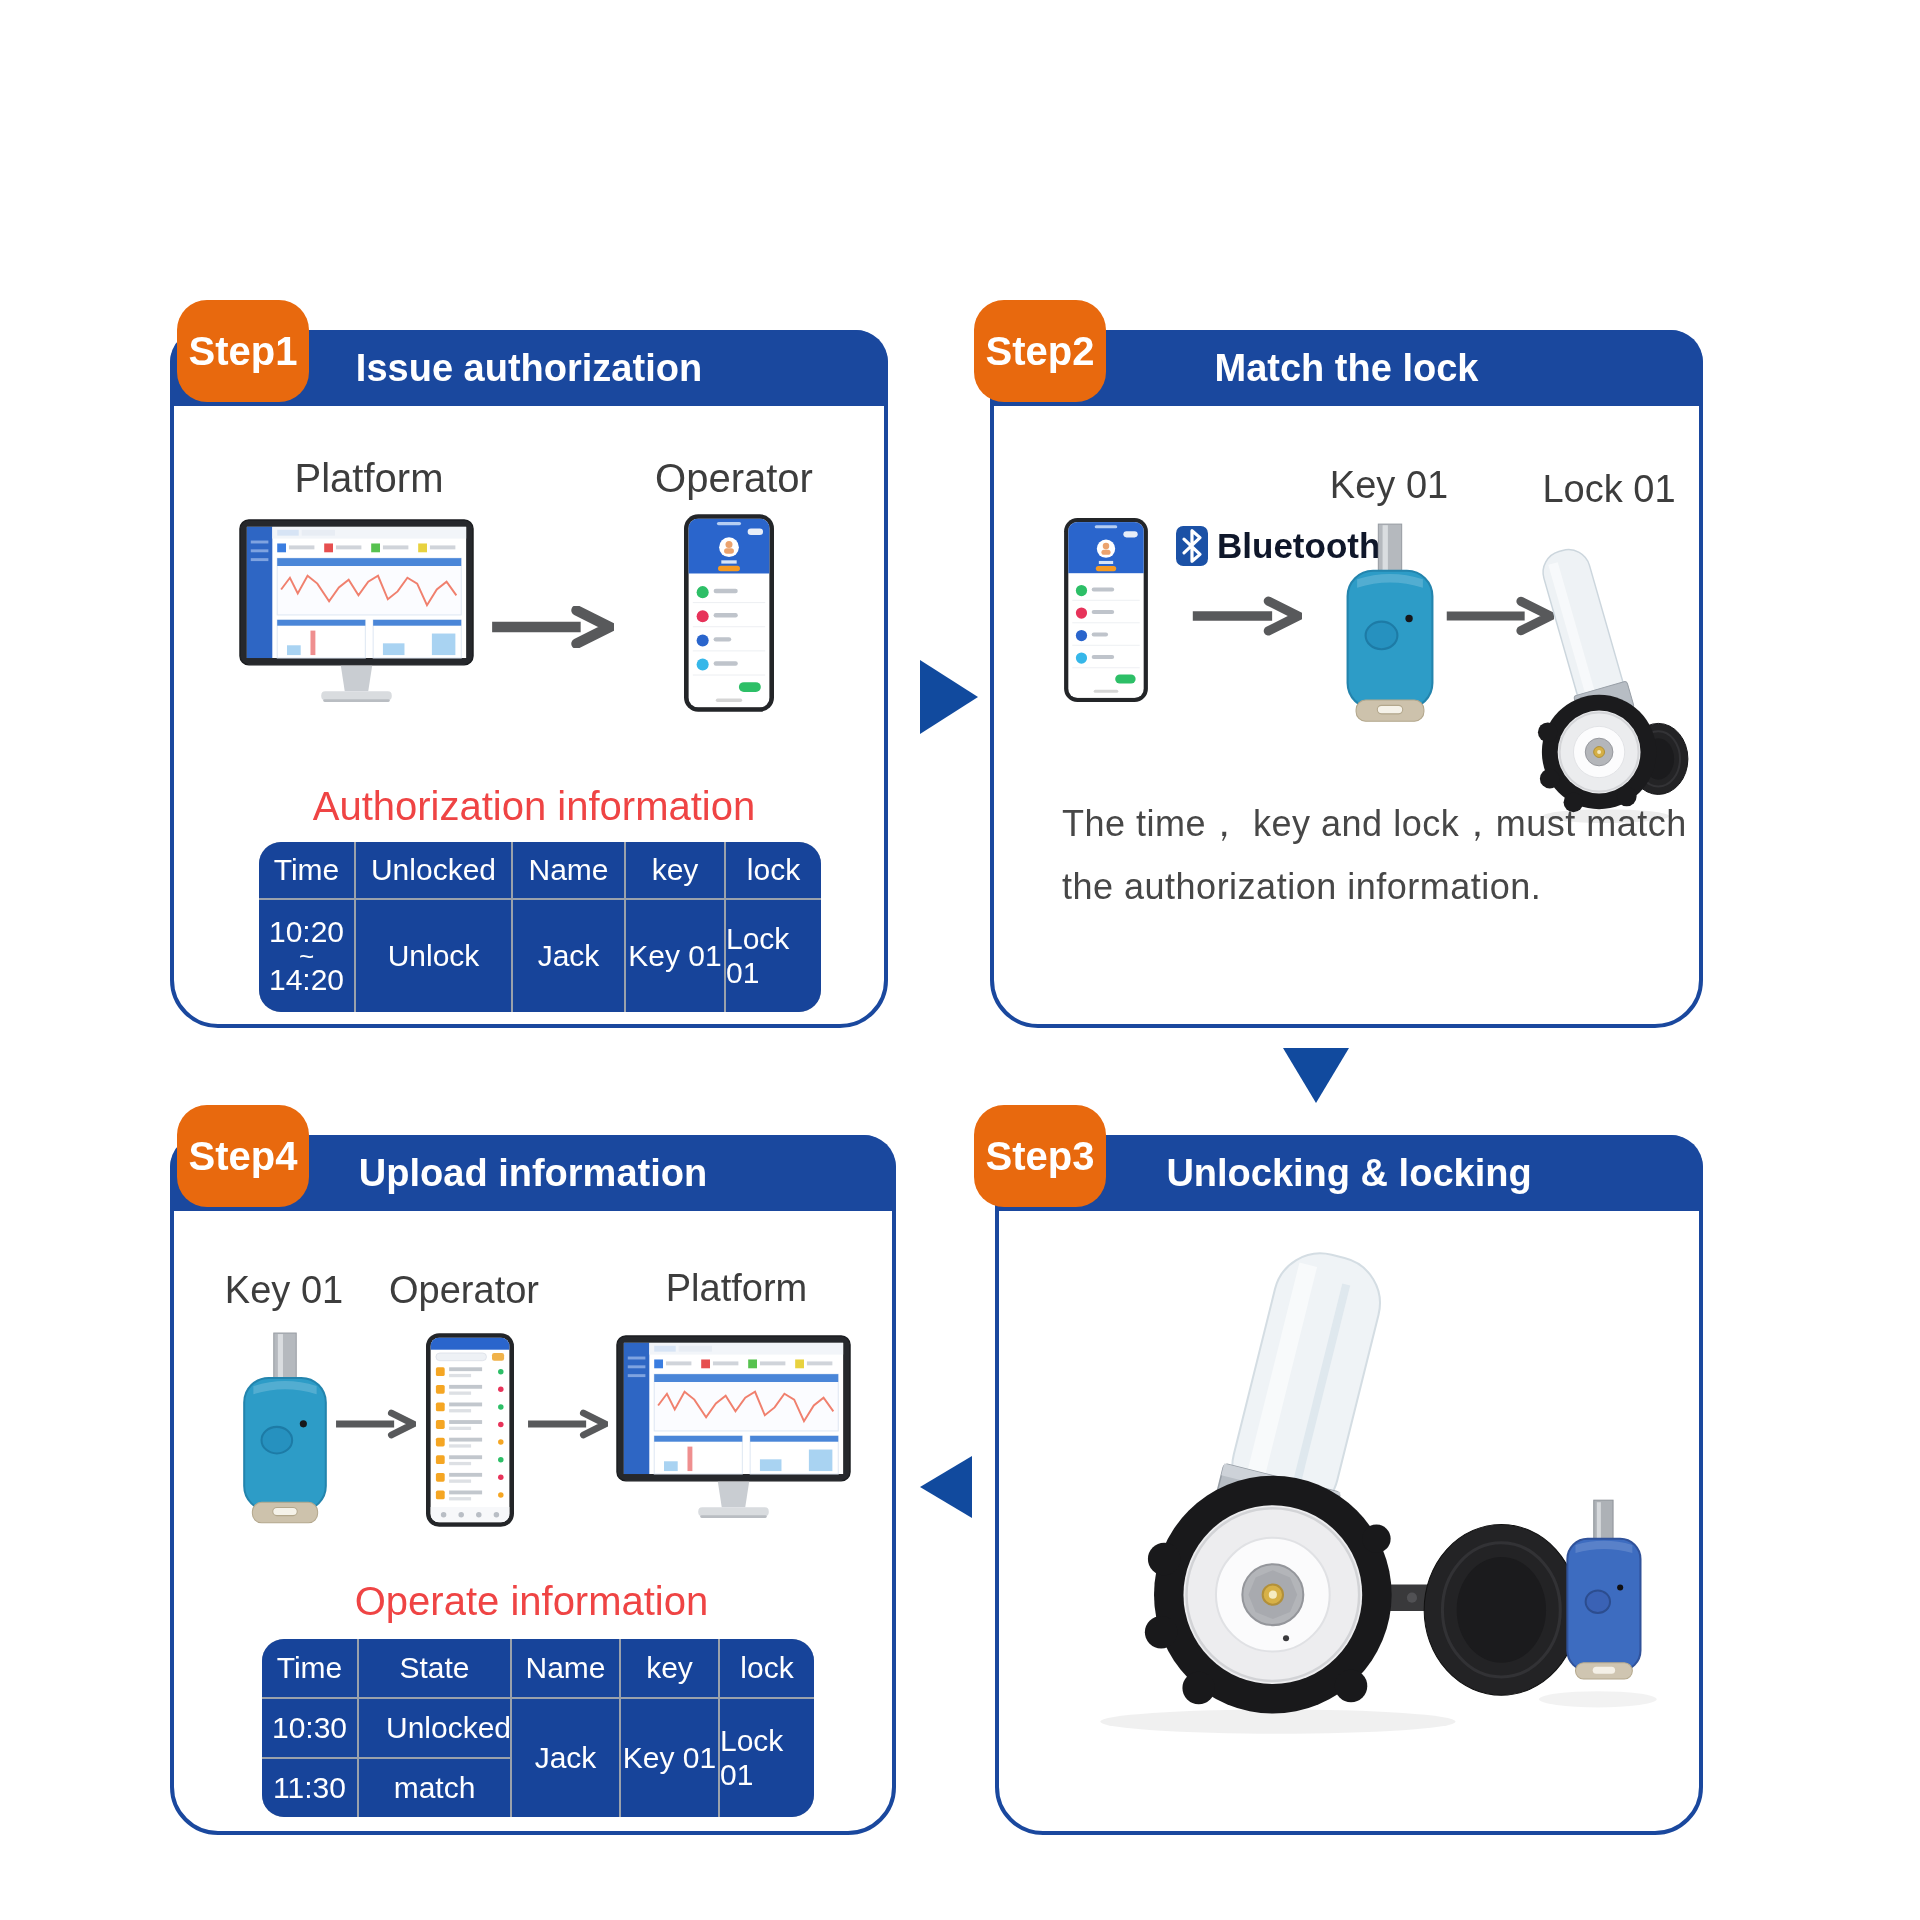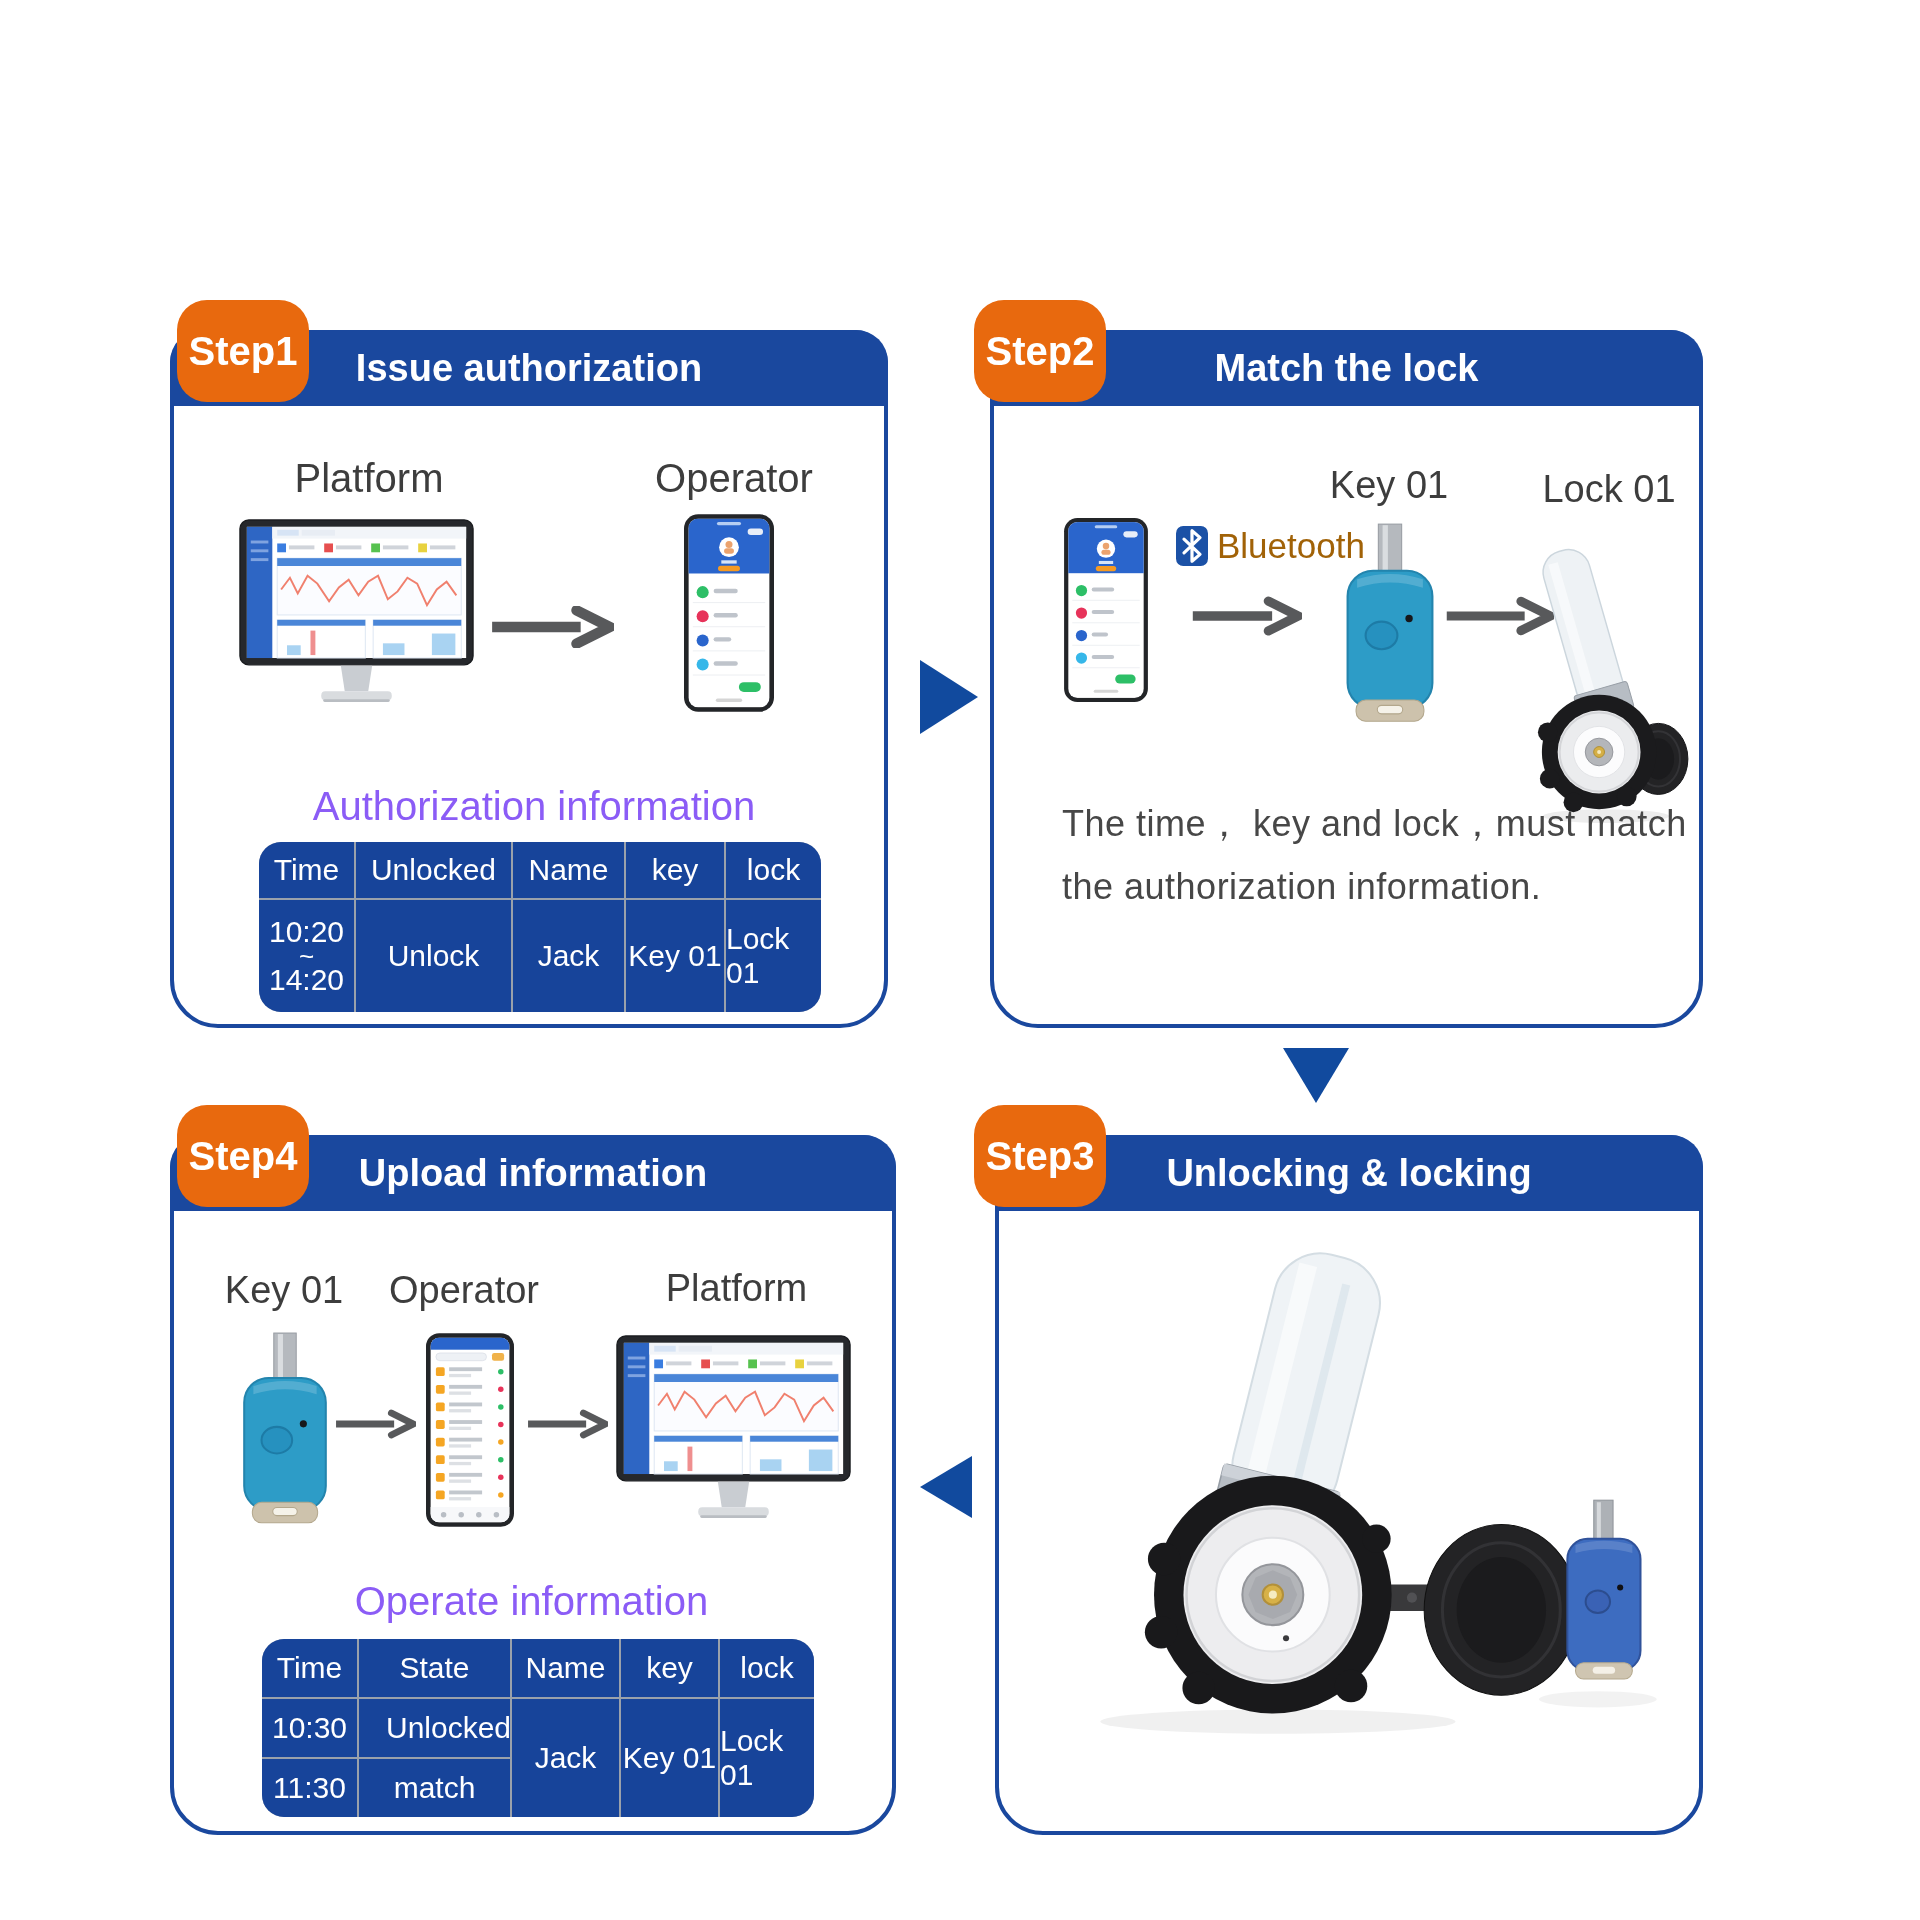--- a/index.html
+++ b/index.html
@@ -29,21 +29,21 @@
   
   .tri{position:absolute;width:0;height:0;}
   #flow-right{left:920px;top:660px;border-top:37px solid transparent;
               border-bottom:37px solid transparent;border-left:58px solid #114a9e;}
   #flow-down{left:1283px;top:1048px;border-left:33px solid transparent;
              border-right:33px solid transparent;border-top:55px solid #114a9e;}
   #flow-left{left:920px;top:1456px;border-top:31px solid transparent;
              border-bottom:31px solid transparent;border-right:52px solid #114a9e;}
   
   .lbl{position:absolute;color:#3d3d3d;font-size:40px;text-align:center;}
-  .sec-title{position:absolute;color:#8b5cf6;font-size:40px;text-align:center;}
+  .sec-title{position:absolute;color:#ef4444;font-size:40px;text-align:center;}
   .note{position:absolute;color:#474747;font-size:36px;letter-spacing:.5px;}
   .graphic{position:absolute;}
   
   .info-table{position:absolute;display:grid;gap:2px;background:#9aa1ab;
               border-radius:22px;overflow:hidden;}
   .info-table > div{background:#17449a;color:#fff;display:flex;align-items:center;
                     justify-content:center;font-size:30px;}
   #p1-table{grid-template-columns:95px 155px 111px 98px 95px;grid-template-rows:56px 112px;}
   #p4-table{grid-template-columns:95px 151px 107px 97px 94px;grid-template-rows:58px 58px 58px;}
   .time-cell{flex-direction:column;line-height:1.0;}
@@ -324,21 +324,21 @@
     <div class="panel-header">
       <span>Match the lock</span>
     </div>
     <svg class="graphic" style="left:70px;top:184px;width:84px;height:184px;">
         <use href="#sym-phoneA"></use>
       </svg>
     <div class="graphic" style="left:182px;top:192px;display:flex;align-items:center;gap:9px;">
       <svg style="width:32px;height:40px;">
           <use href="#sym-bt"></use>
         </svg>
-      <span style="font-size:35px;font-weight:normal;color:#a16207;">Bluetooth</span>
+      <span style="font-size:35px;font-weight:bold;color:#0f172a;">Bluetooth</span>
     </div>
     <svg class="graphic" style="left:196px;top:262px;width:112px;height:40px;">
         <use href="#sym-arrow"></use>
       </svg>
     <div class="lbl" style="left:310px;top:130px;width:170px;font-size:38px;">Key 01</div>
     <svg class="graphic" style="left:348px;top:188px;width:96px;height:212px;">
         <use href="#sym-fob"></use>
       </svg>
     <svg class="graphic" style="left:450px;top:262px;width:110px;height:40px;">
         <use href="#sym-arrow"></use>

